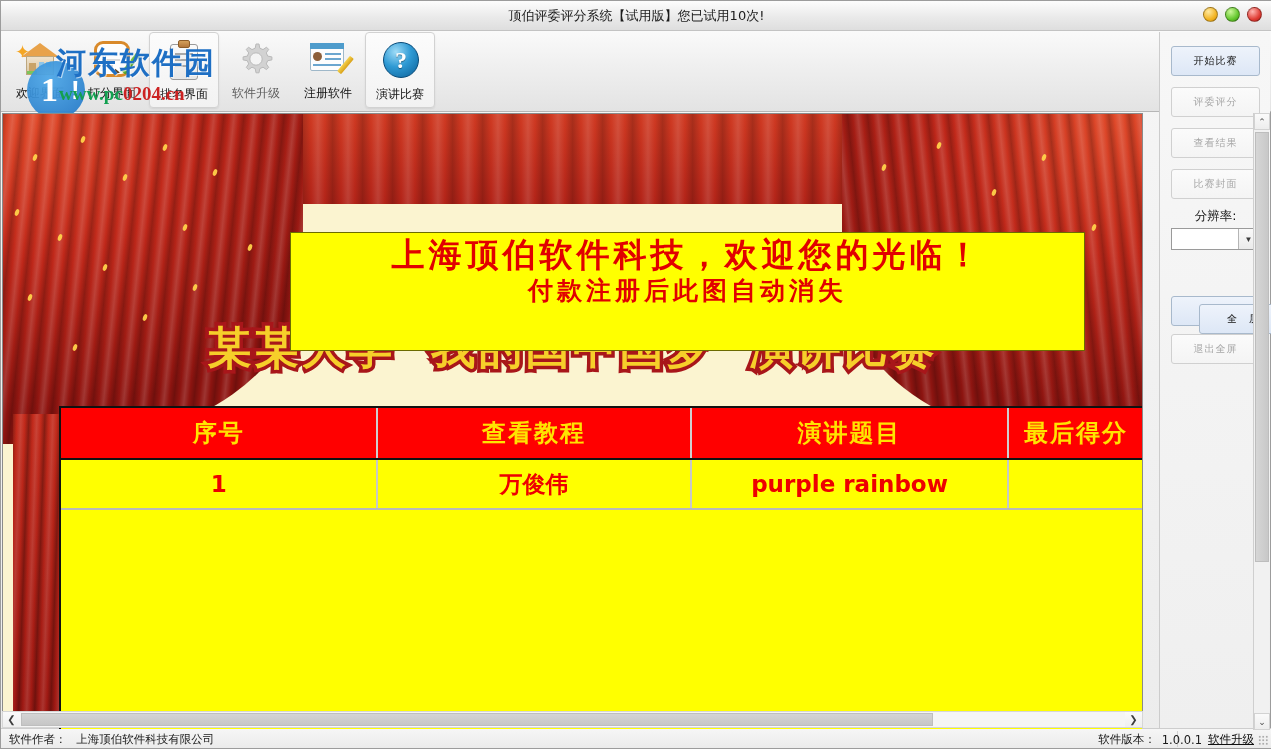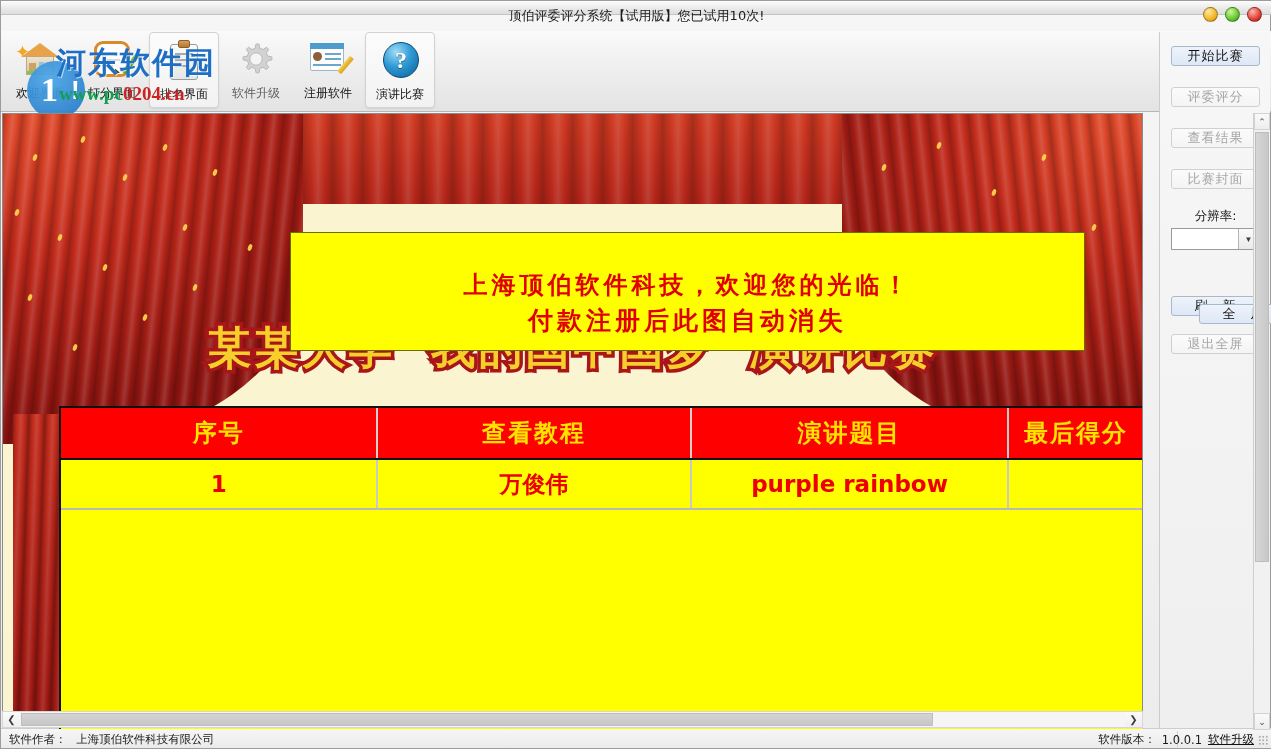--- a/index.html
+++ b/index.html
@@ -11,21 +11,21 @@
   }
   #app {
     position: relative;
     width: 1271px; height: 749px;
     background: linear-gradient(#f6f6f6, #ececec);
     border: 1px solid #9c9c9c;
   }
 
   
   .titlebar {
-    position: absolute; left: 0; top: 0; width: 1271px; height: 14px;
+    position: absolute; left: 0; top: 0; width: 1271px; height: 30px;
     background: linear-gradient(#fdfdfd 0%, #eaeaea 55%, #dedede 100%);
     border-bottom: 1px solid #c3c3c3;
   }
   .title-text {
     position: absolute; left: 0; top: 0; width: 1271px; height: 30px;
     line-height: 30px; text-align: center;
     font-size: 13px; color: #1b1b1b;
     font-family: "DejaVu Sans", "Liberation Sans", sans-serif;
   }
   .win-btns { position: absolute; right: 10px; top: 6px; display: flex; gap: 7px; }
@@ -229,21 +229,21 @@
   .nag {
     position:absolute; left:287px; top:118px; width:795px; height:119px;
     background:#ffff00; border:1px solid #6b6b00;
     text-align:center; padding-top:4px;
     z-index:5;
   }
   .nag-line {
     color:#e10000; font-weight:bold; white-space:nowrap;
     font-family:"DejaVu Sans","Liberation Sans",sans-serif;
   }
-  .nag-l1 { font-size:24px; letter-spacing:4px; line-height:36px;margin-top:30px; }
+  .nag-l1 { font-size:33px; letter-spacing:4px; line-height:36px; }
   .nag-l2 { font-size:27px; letter-spacing:2px; line-height:38px; }
   .nag-l3 { font-size:25px; letter-spacing:4px; line-height:36px; }
 
   
   .grid {
     position:absolute; left:56px; top:292px; width:1086px; height:328px;
     border:2px solid #111; border-right:none; z-index:6;
     background:#ffff00;
   }
   .grid-head { display:flex; height:50px; background:#ff0000; }
@@ -289,24 +289,24 @@
     position:absolute; left:18px; top:1px; width:912px; height:13px;
     background: linear-gradient(#d4d4d4,#c6c6c6); border:1px solid #bebebe;
   }
 
   
   .sidebar {
     position:absolute; right:0; top:31px; width:111px; height:699px;
     background:linear-gradient(#f7f7f7,#efefef); border-left:1px solid #cccccc;
   }
   .sb-btn {
-    position:absolute; left:11px; width:89px; height:20px;
+    position:absolute; left:11px; width:89px; height:30px;
     border:1px solid #a8b9cc; border-radius:3px;
     display:flex; align-items:center; justify-content:center;
-    font-size:13px; font-family:"DejaVu Sans","Liberation Sans",sans-serif;
+    font-size:10px; font-family:"DejaVu Sans","Liberation Sans",sans-serif;
     letter-spacing:1px;
   }
   .sb-btn.on {
     background: linear-gradient(#eef3fb, #dde7f6);
     color:#111111;
   }
   .sb-btn.off {
     background: linear-gradient(#fbfbfb, #f4f4f4);
     color:#a6a6a6; border-color:#d0d0d0;
   }

